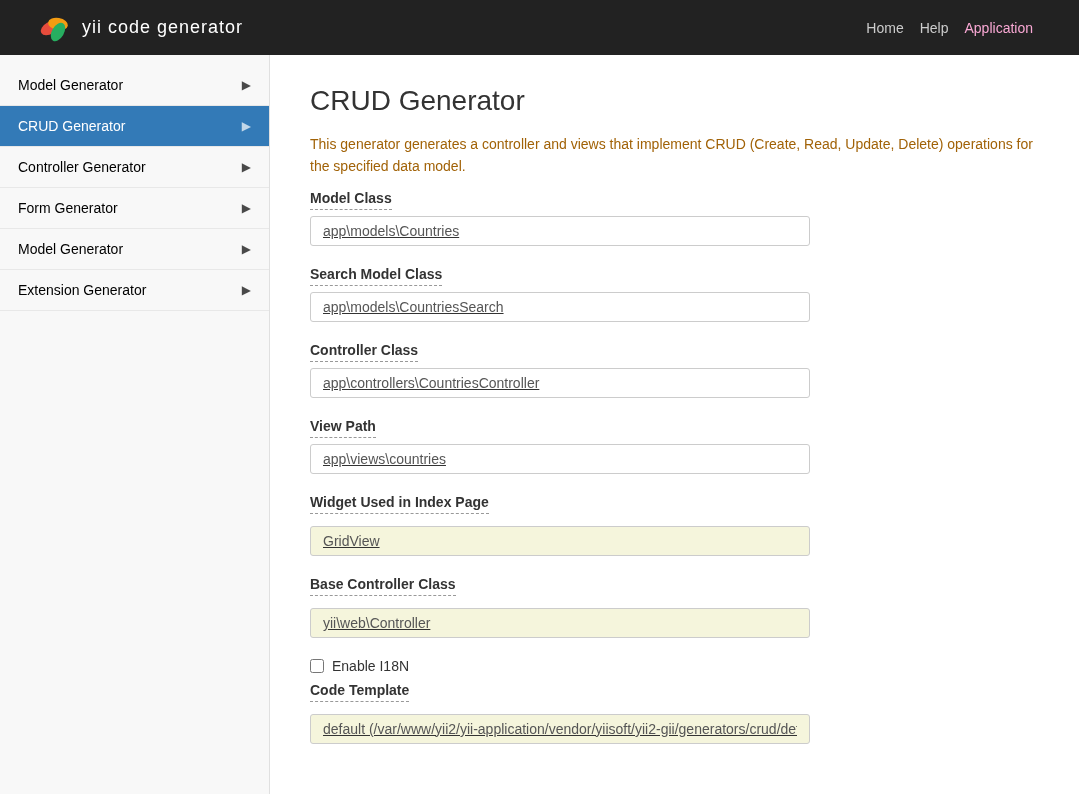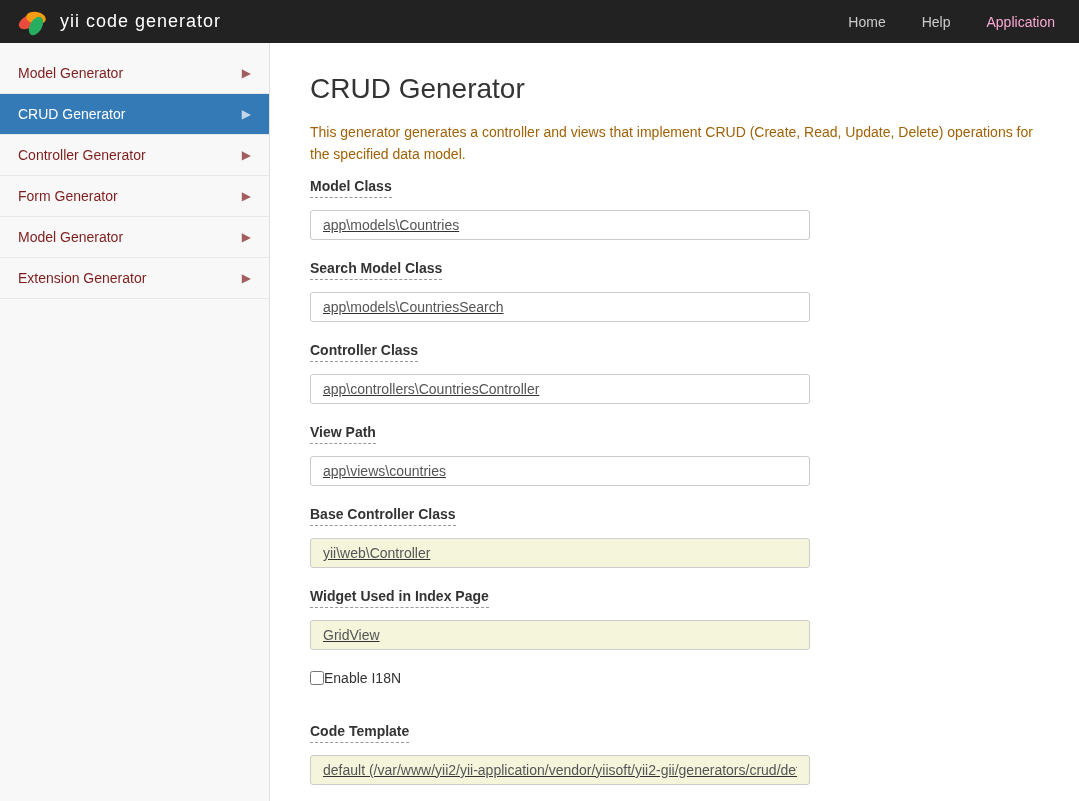--- a/index.html
+++ b/index.html
@@ -4,42 +4,41 @@
   <style>
     * { box-sizing: border-box; margin: 0; padding: 0; }
     body { font-family: "Helvetica Neue", Arial, sans-serif; font-size: 14px; color: #333; background: #fff; }
 
     
     .header {
       background: #222;
       color: #ccc;
       display: flex;
       align-items: center;
-      padding: 0 16px;
-      height: 43px;
+      padding: 0 38px;
+      height: 55px;
     }
     .header-logo {
       display: flex;
       align-items: center;
       gap: 8px;
       flex: 1;
     }
     .logo-icon {
       width: 36px;
       height: 36px;
     }
     .logo-text {
       color: #fff;
       font-size: 18px;
       font-weight: 300;
       letter-spacing: 1px;
     }
     .header-nav {
       display: flex;
-      gap: 20px;
     }
     .header-nav a {
       color: #ccc;
       text-decoration: none;
       font-size: 14px;
       padding: 4px 8px;
     }
     .header-nav a.active { color: #f9a8d4; }
 
     
@@ -56,21 +55,21 @@
       padding-top: 10px;
       flex-shrink: 0;
     }
     .sidebar-item {
       display: flex;
       align-items: center;
       justify-content: space-between;
       padding: 12px 18px;
       cursor: pointer;
       border-bottom: 1px solid #e8e8e8;
-      color: #7f1d1d;
+      color: #000000;
       font-size: 14px;
     }
     .sidebar-item.active {
       background: #337ab7;
       color: #fff;
     }
     .sidebar-chevron {
       font-size: 12px;
       opacity: 0.7;
     }
@@ -114,41 +113,40 @@
     .form-control {
       width: 500px;
       max-width: 100%;
       padding: 6px 12px;
       border: 1px solid #ccc;
       border-radius: 3px;
       font-size: 14px;
       color: #555;
       background: #fff;
       display: block;
-      margin-top: 6px;
     }
 
     .form-control-readonly {
       width: 500px;
       max-width: 100%;
       padding: 6px 12px;
       border: 1px solid #ccc;
       border-radius: 3px;
       font-size: 14px;
       color: #555;
       background: #f5f5dc;
       display: block;
       margin-top: 6px;
     }
 
     .checkbox-group {
       display: flex;
       align-items: center;
-      gap: 0;
-      margin-bottom: 37px;
+      gap: 8px;
+      margin-bottom: 8px;
     }
     .checkbox-group input[type="checkbox"] {
       width: 14px;
       height: 14px;
     }
     .checkbox-group label {
       font-size: 14px;
       color: #333;
       cursor: pointer;
     }
@@ -220,27 +218,27 @@
       <label class="form-label">Controller Class</label>
       <input type="text" class="form-control" value="app\controllers\CountriesController" style="">
     </div>
 
     <div class="form-group">
       <label class="form-label">View Path</label>
       <input type="text" class="form-control" value="app\views\countries" style="">
     </div>
 
     <div class="form-group">
+      <label class="form-label">Widget Used in Index Page</label>
+      <input type="text" class="form-control-readonly" readonly="" value="GridView" style="">
+    </div>
+
+    <div class="form-group">
       <label class="form-label">Base Controller Class</label>
       <input type="text" class="form-control-readonly" readonly="" value="yii\web\Controller" style="">
-    </div>
-
-    <div class="form-group">
-      <label class="form-label">Widget Used in Index Page</label>
-      <input type="text" class="form-control-readonly" readonly="" value="GridView" style="">
     </div>
 
     <div class="checkbox-group">
       <input type="checkbox" id="enable-i18n" style="">
       <label for="enable-i18n">Enable I18N</label>
     </div>
 
     <div class="form-group">
       <label class="form-label">Code Template</label>
       <input type="text" class="form-control-readonly" readonly="" value="default (/var/www/yii2/yii-application/vendor/yiisoft/yii2-gii/generators/crud/default)" style="">

